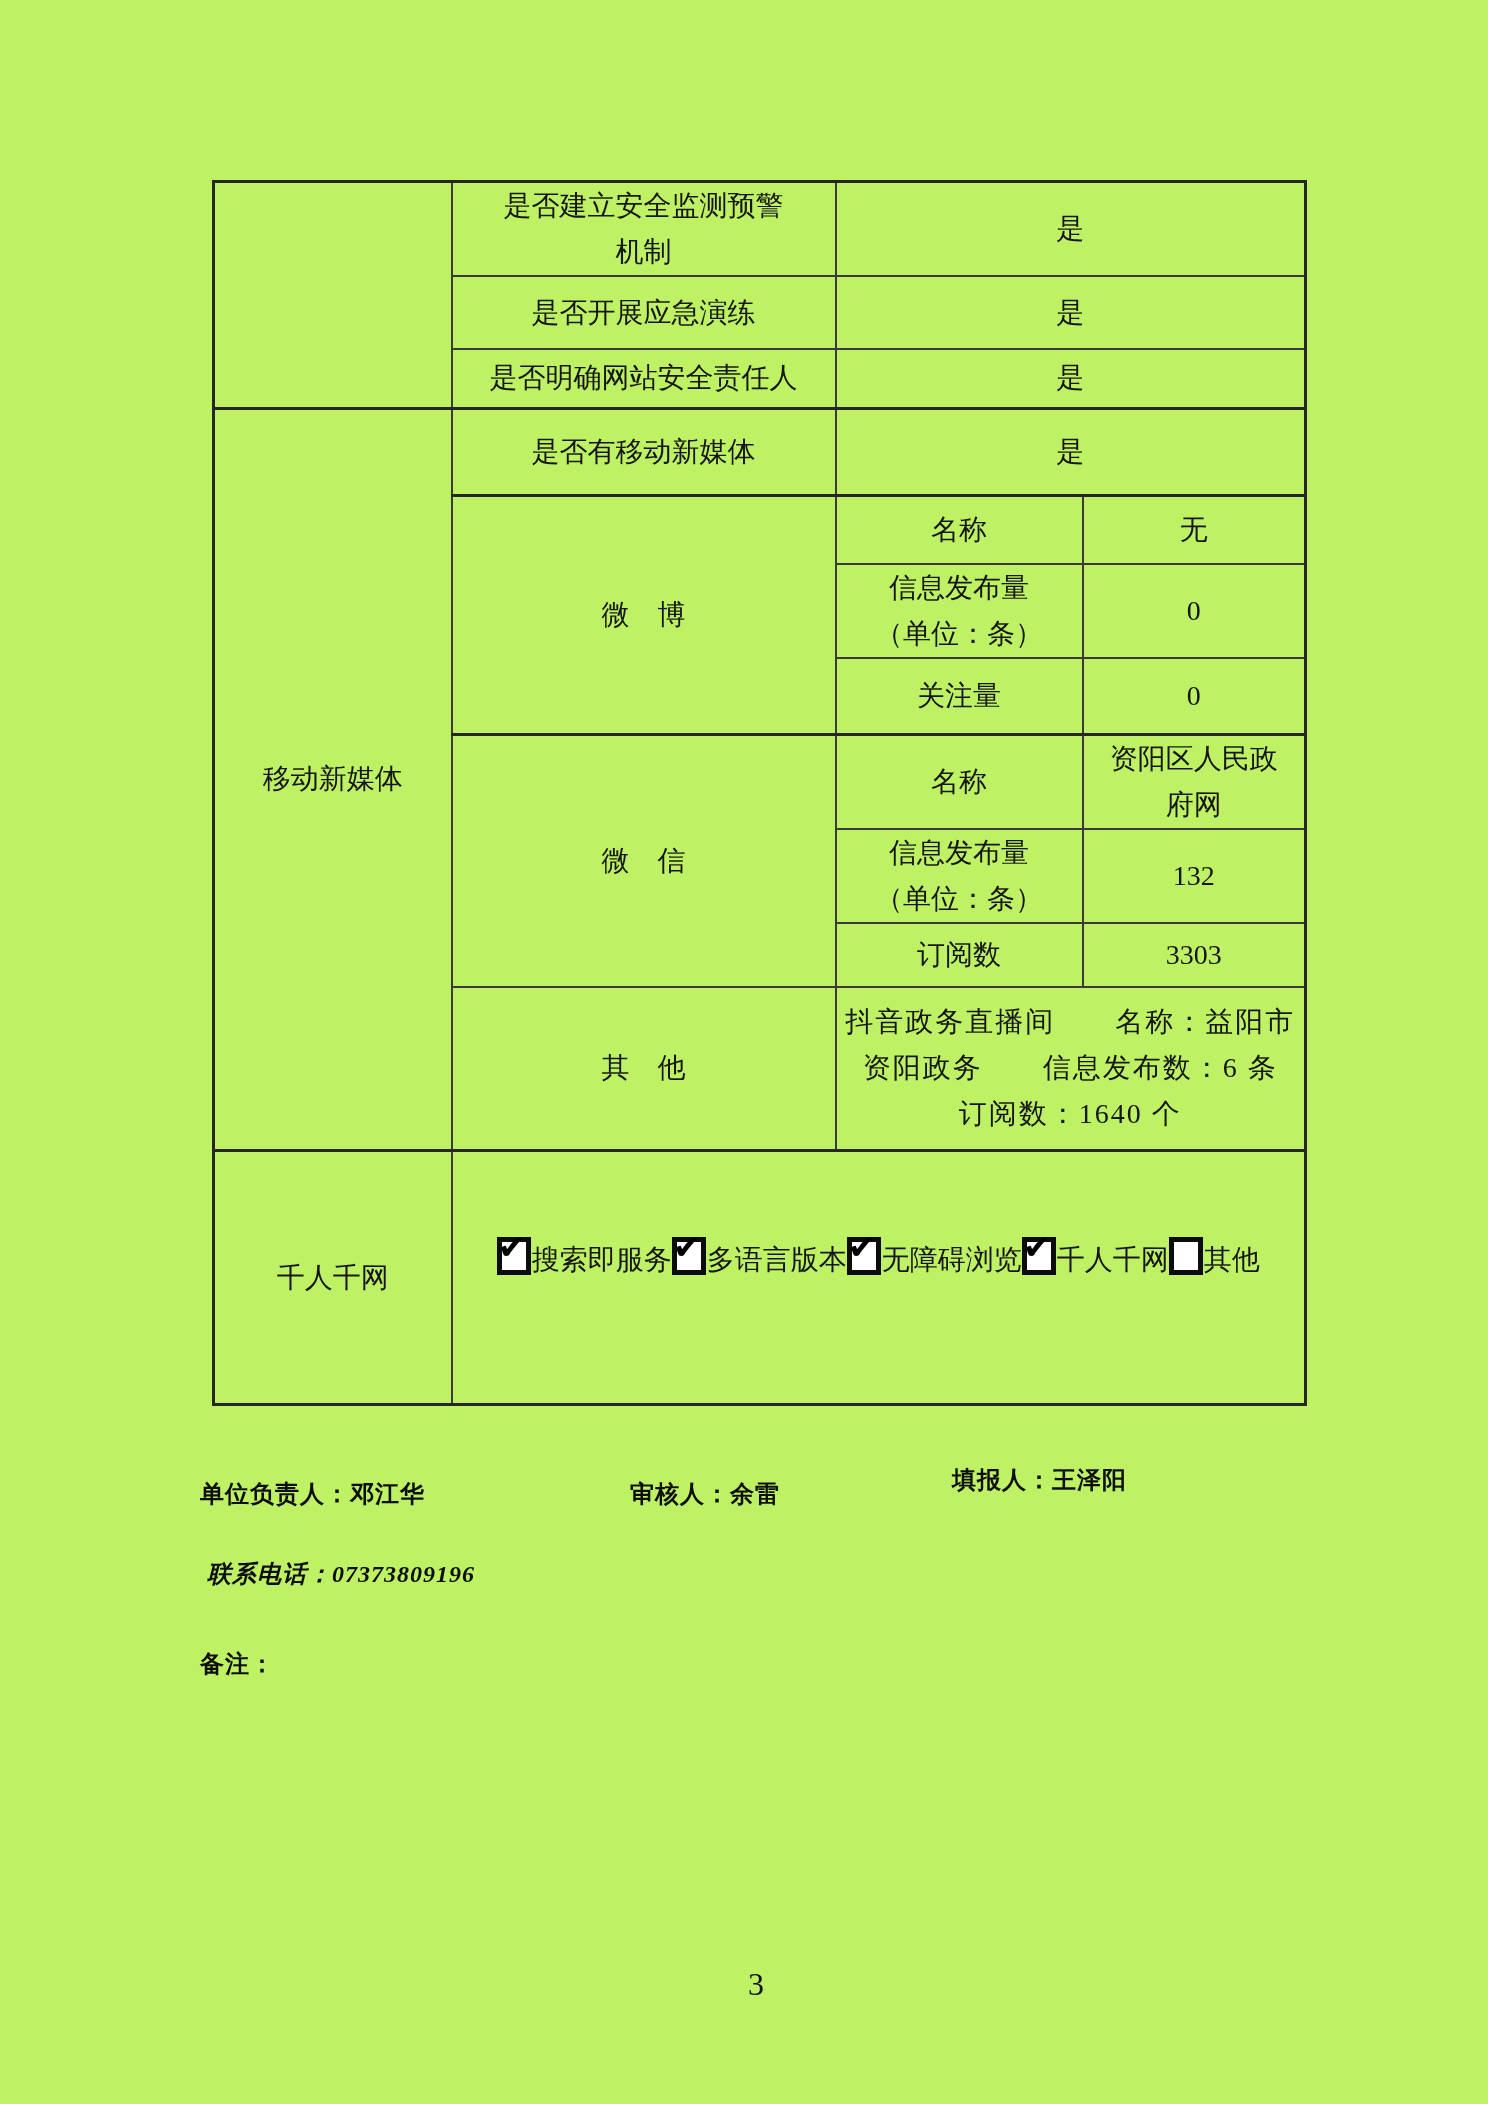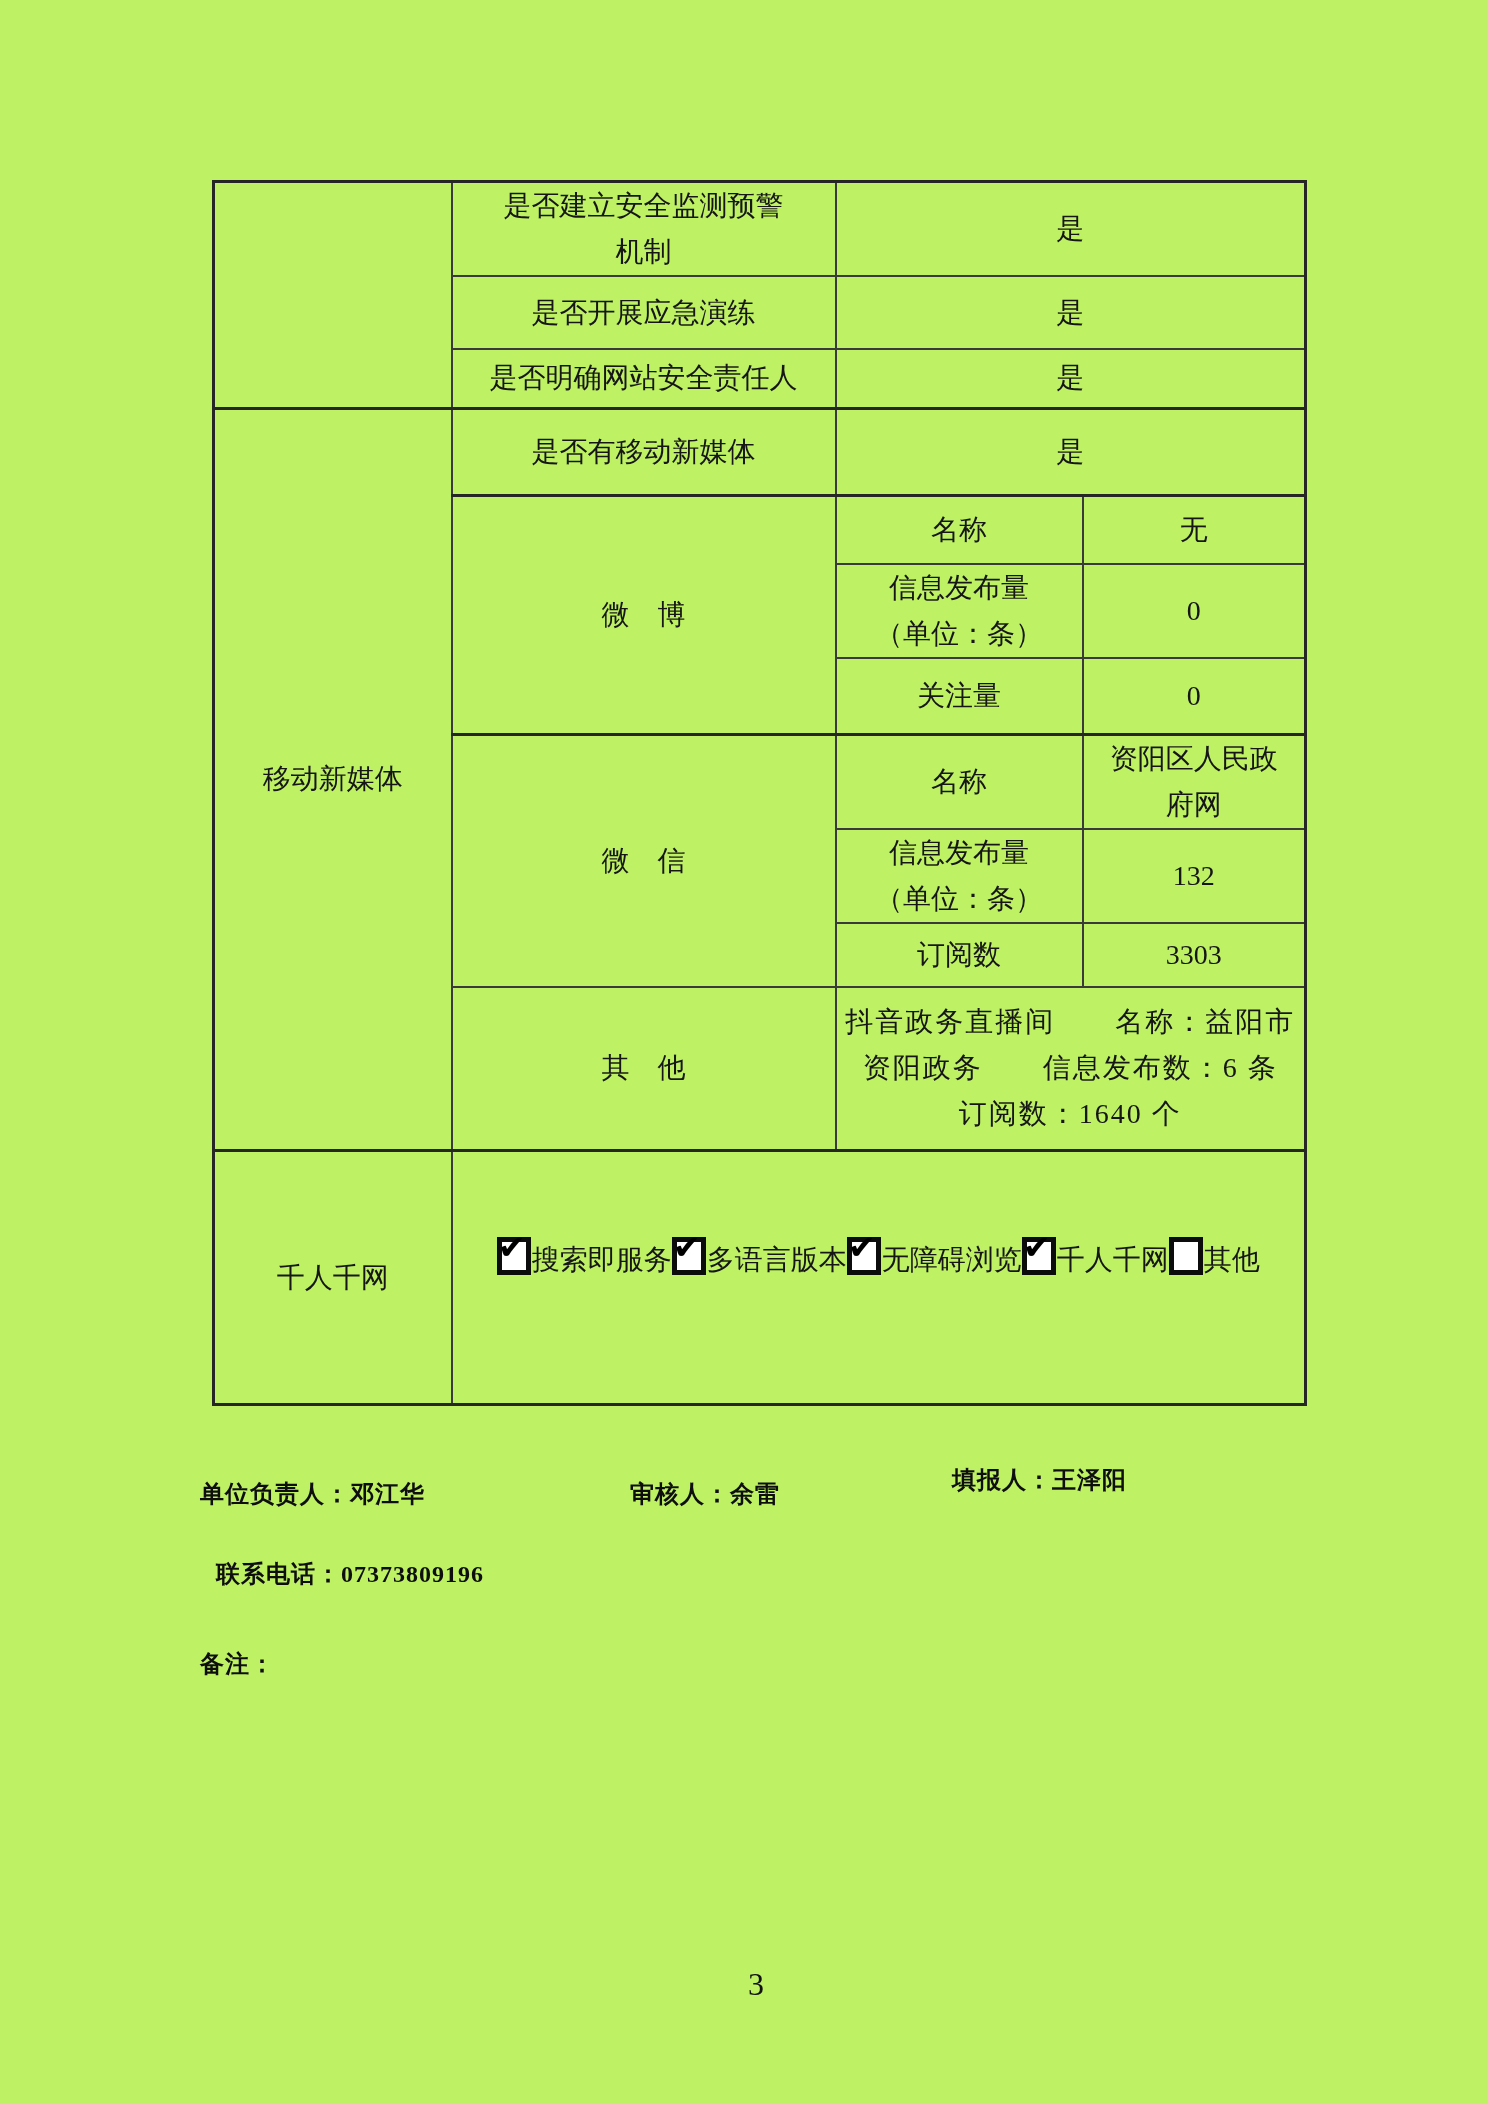--- a/index.html
+++ b/index.html
@@ -126,17 +126,17 @@
           <span class="cb" data-checked="true"></span><span>搜索即服务</span><span class="cb" data-checked="true"></span><span>多语言版本</span><span class="cb" data-checked="true"></span><span>无障碍浏览</span><span class="cb" data-checked="true"></span><span>千人千网</span><span class="cb" data-checked="false"></span><span>其他</span>
         </span>
       </td>
     </tr>
   </tbody>
     </table>
 
   <div class="footline" style="left:200px;top:1478px;">单位负责人：邓江华</div>
   <div class="footline" style="left:630px;top:1478px;">审核人：余雷</div>
   <div class="footline" style="left:952px;top:1464px;">填报人：王泽阳</div>
-  <div class="footline" style="left:216px;top:1558px;">联系电话：07373809196</div>
+  <div class="footline" style="left:207px;top:1558px;font-style:italic;">联系电话：07373809196</div>
   <div class="footline" style="left:200px;top:1648px;">备注：</div>
 
   <div class="pagenum" style="left:748px;top:1966px;">3</div>
 </div>
 
 </body></html>

